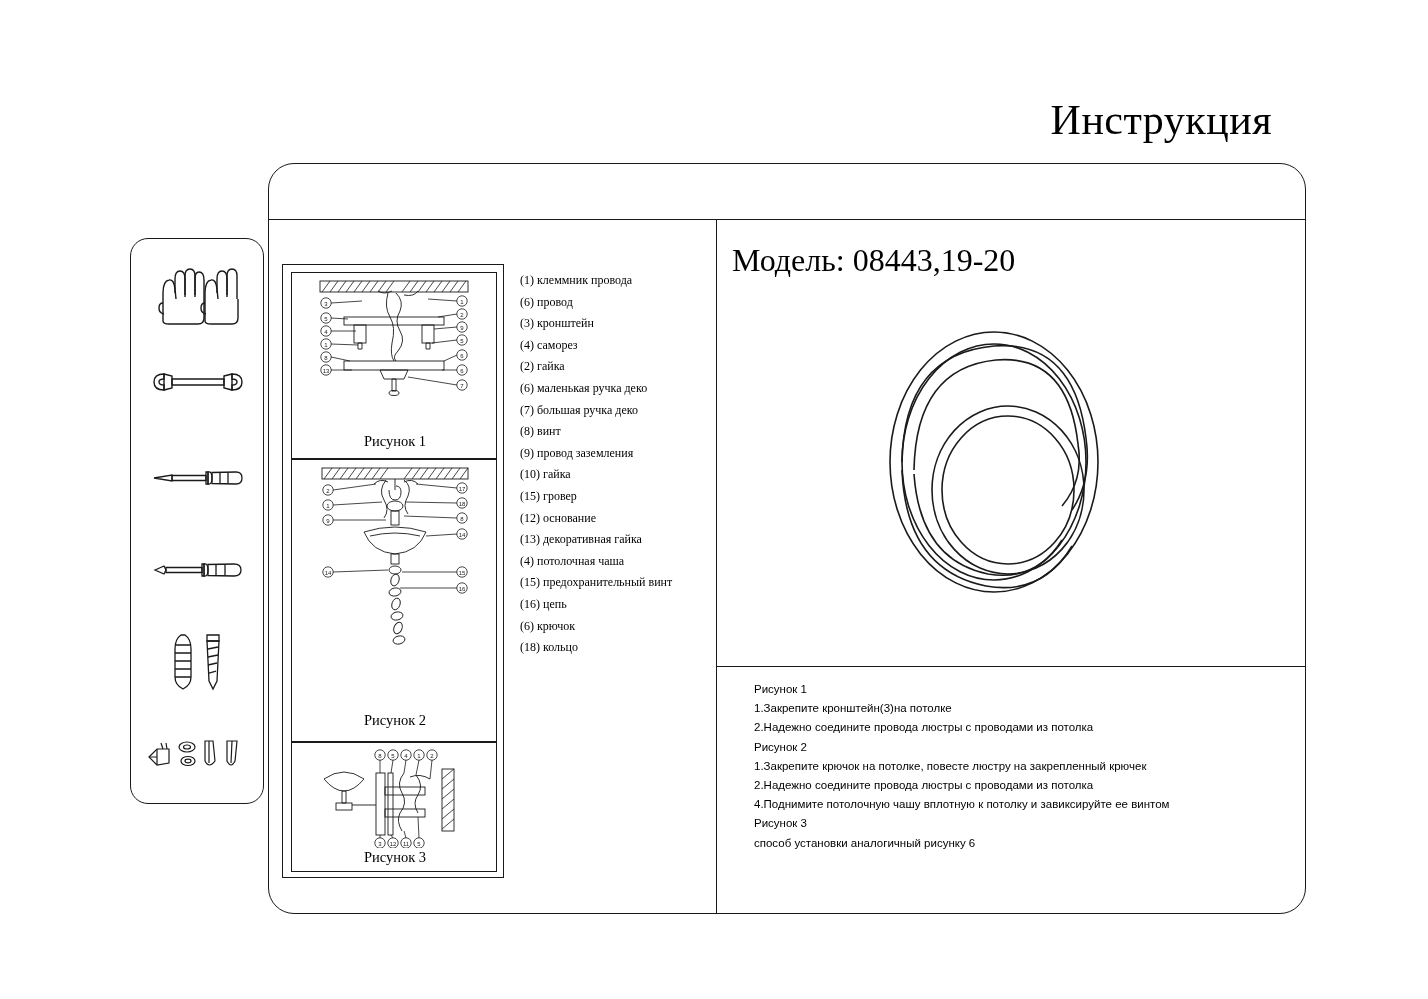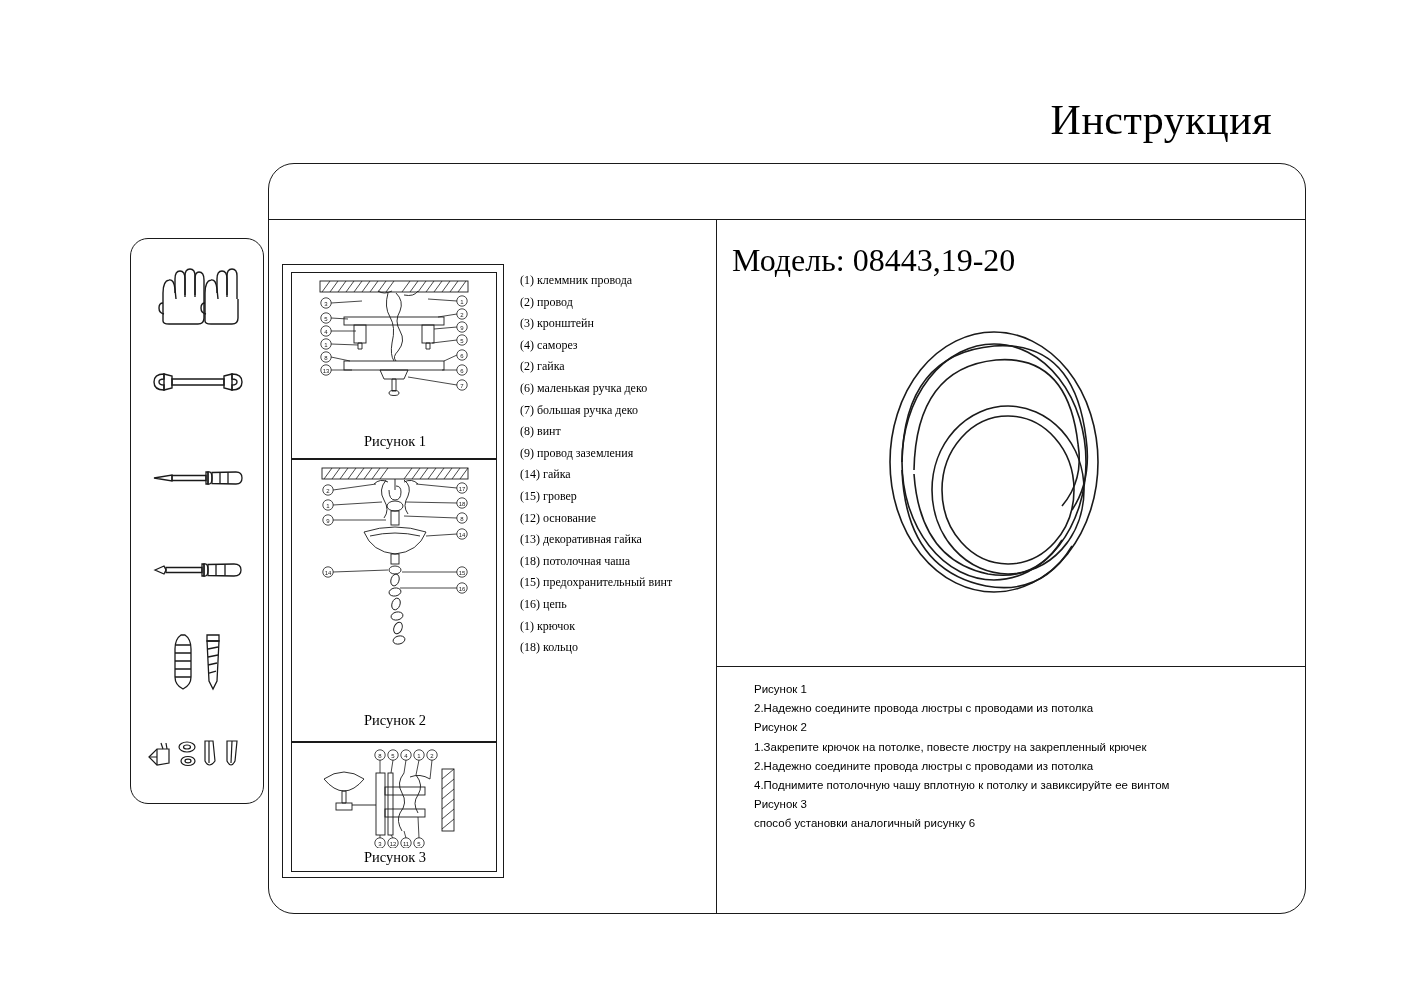--- a/index.html
+++ b/index.html
@@ -487,36 +487,36 @@
           </g>
         </svg>
       </div>
       <div class="fig-caption" style="top:106px;">Рисунок 3</div>
     </div>
 
   </div>
 
   <div class="parts-list">
     <div>(1) клеммник провода</div>
-    <div>(2) провод</div>
+    <div>(6) провод</div>
     <div>(3) кронштейн</div>
     <div>(4) саморез</div>
     <div>(2) гайка</div>
     <div>(6) маленькая ручка деко</div>
     <div>(7) большая ручка деко</div>
     <div>(8) винт</div>
     <div>(9) провод заземления</div>
-    <div>(14) гайка</div>
+    <div>(10) гайка</div>
     <div>(15) гровер</div>
     <div>(12) основание</div>
     <div>(13) декоративная гайка</div>
-    <div>(18) потолочная чаша</div>
+    <div>(4) потолочная чаша</div>
     <div>(15) предохранительный винт</div>
     <div>(16) цепь</div>
-    <div>(1) крючок</div>
+    <div>(6) крючок</div>
     <div>(18) кольцо</div>
   </div>
 
   <div class="model-title">Модель: 08443,19-20</div>
 
   <div class="product-art">
     <svg width="350" height="330" viewBox="0 0 350 330">
       <g fill="none" stroke="#1a1a1a" stroke-width="1.6">
 
         <ellipse cx="158" cy="152" rx="104" ry="130"></ellipse>
@@ -532,20 +532,21 @@
         <path d="M78 164 Q84 250 152 264 Q200 272 226 230"></path>
 
         <path d="M250 128 Q256 170 236 200"></path>
         <path d="M242 134 Q248 170 226 196"></path>
       </g>
     </svg>
   </div>
 
   <div class="instructions">
     <div>Рисунок 1</div>
+    <div>1.Закрепите кронштейн(3)на потолке</div>
     <div>2.Надежно соедините провода люстры с проводами из потолка</div>
     <div>Рисунок 2</div>
     <div>1.Закрепите крючок на потолке, повесте люстру на закрепленный крючек</div>
     <div>2.Надежно соедините провода люстры с проводами из потолка</div>
     <div>4.Поднимите потолочную чашу вплотную к потолку и завиксируйте ее винтом</div>
     <div>Рисунок 3</div>
     <div>способ установки аналогичный рисунку 6</div>
   </div>
 
 </div>

